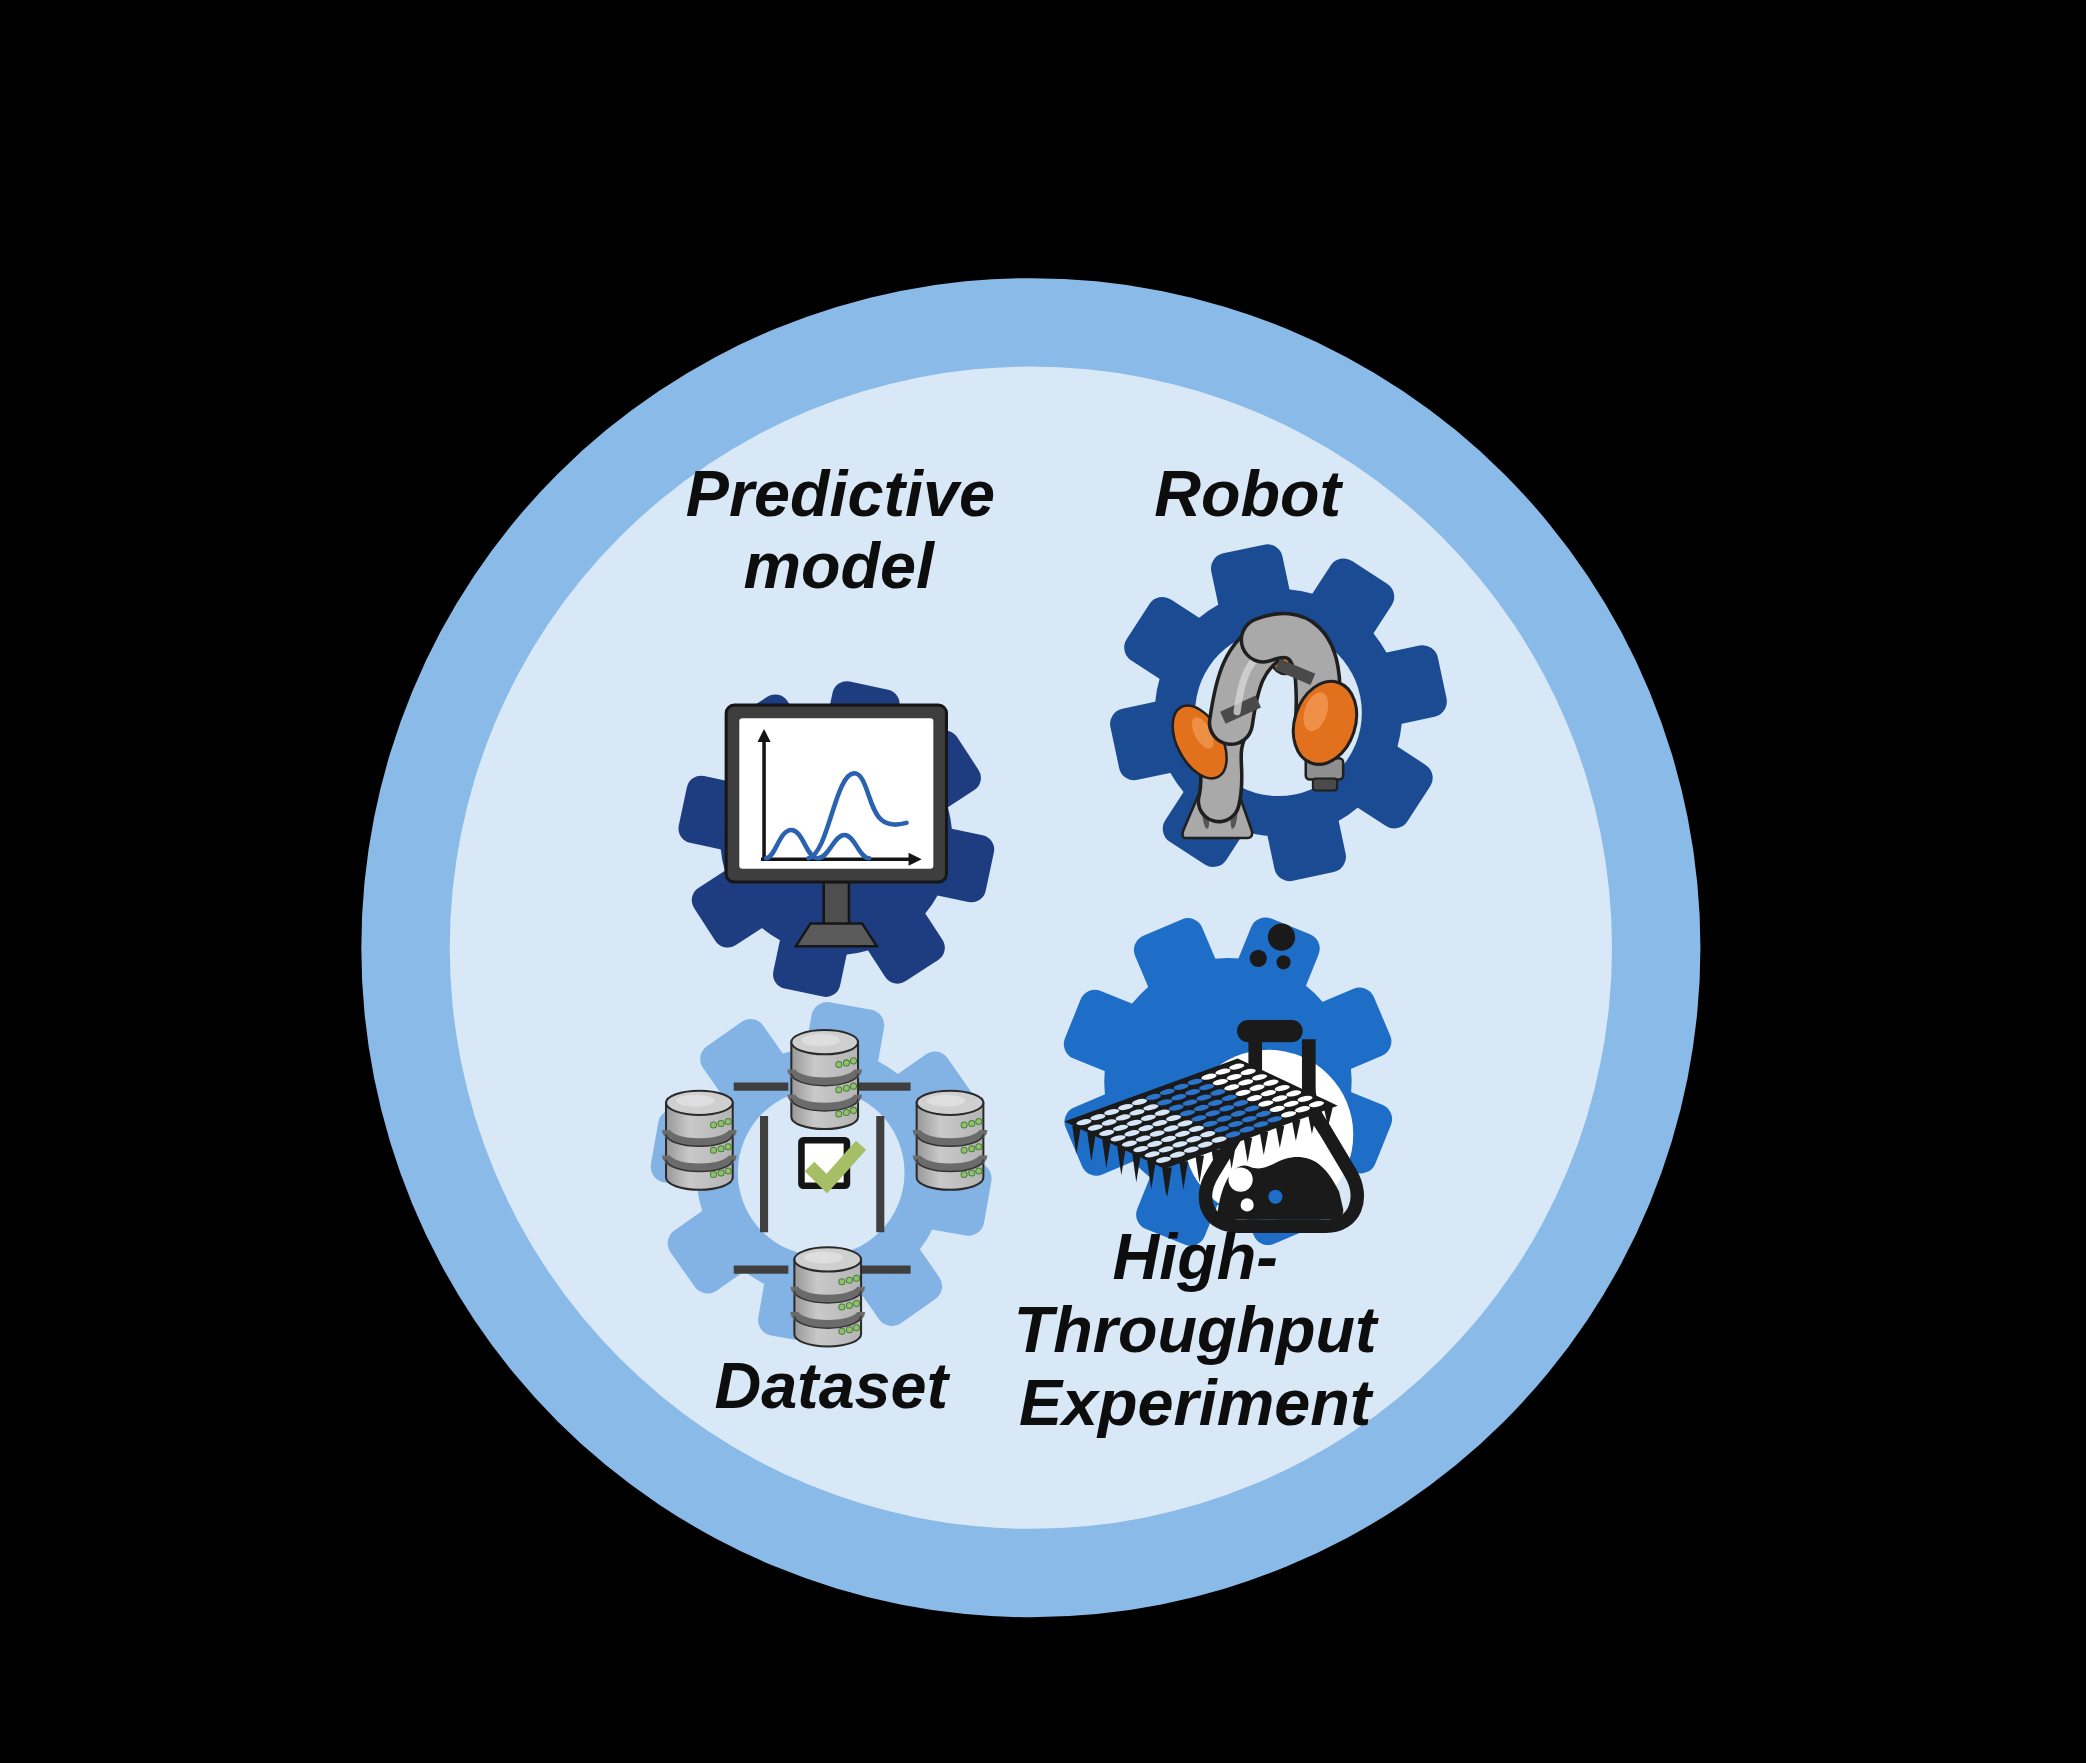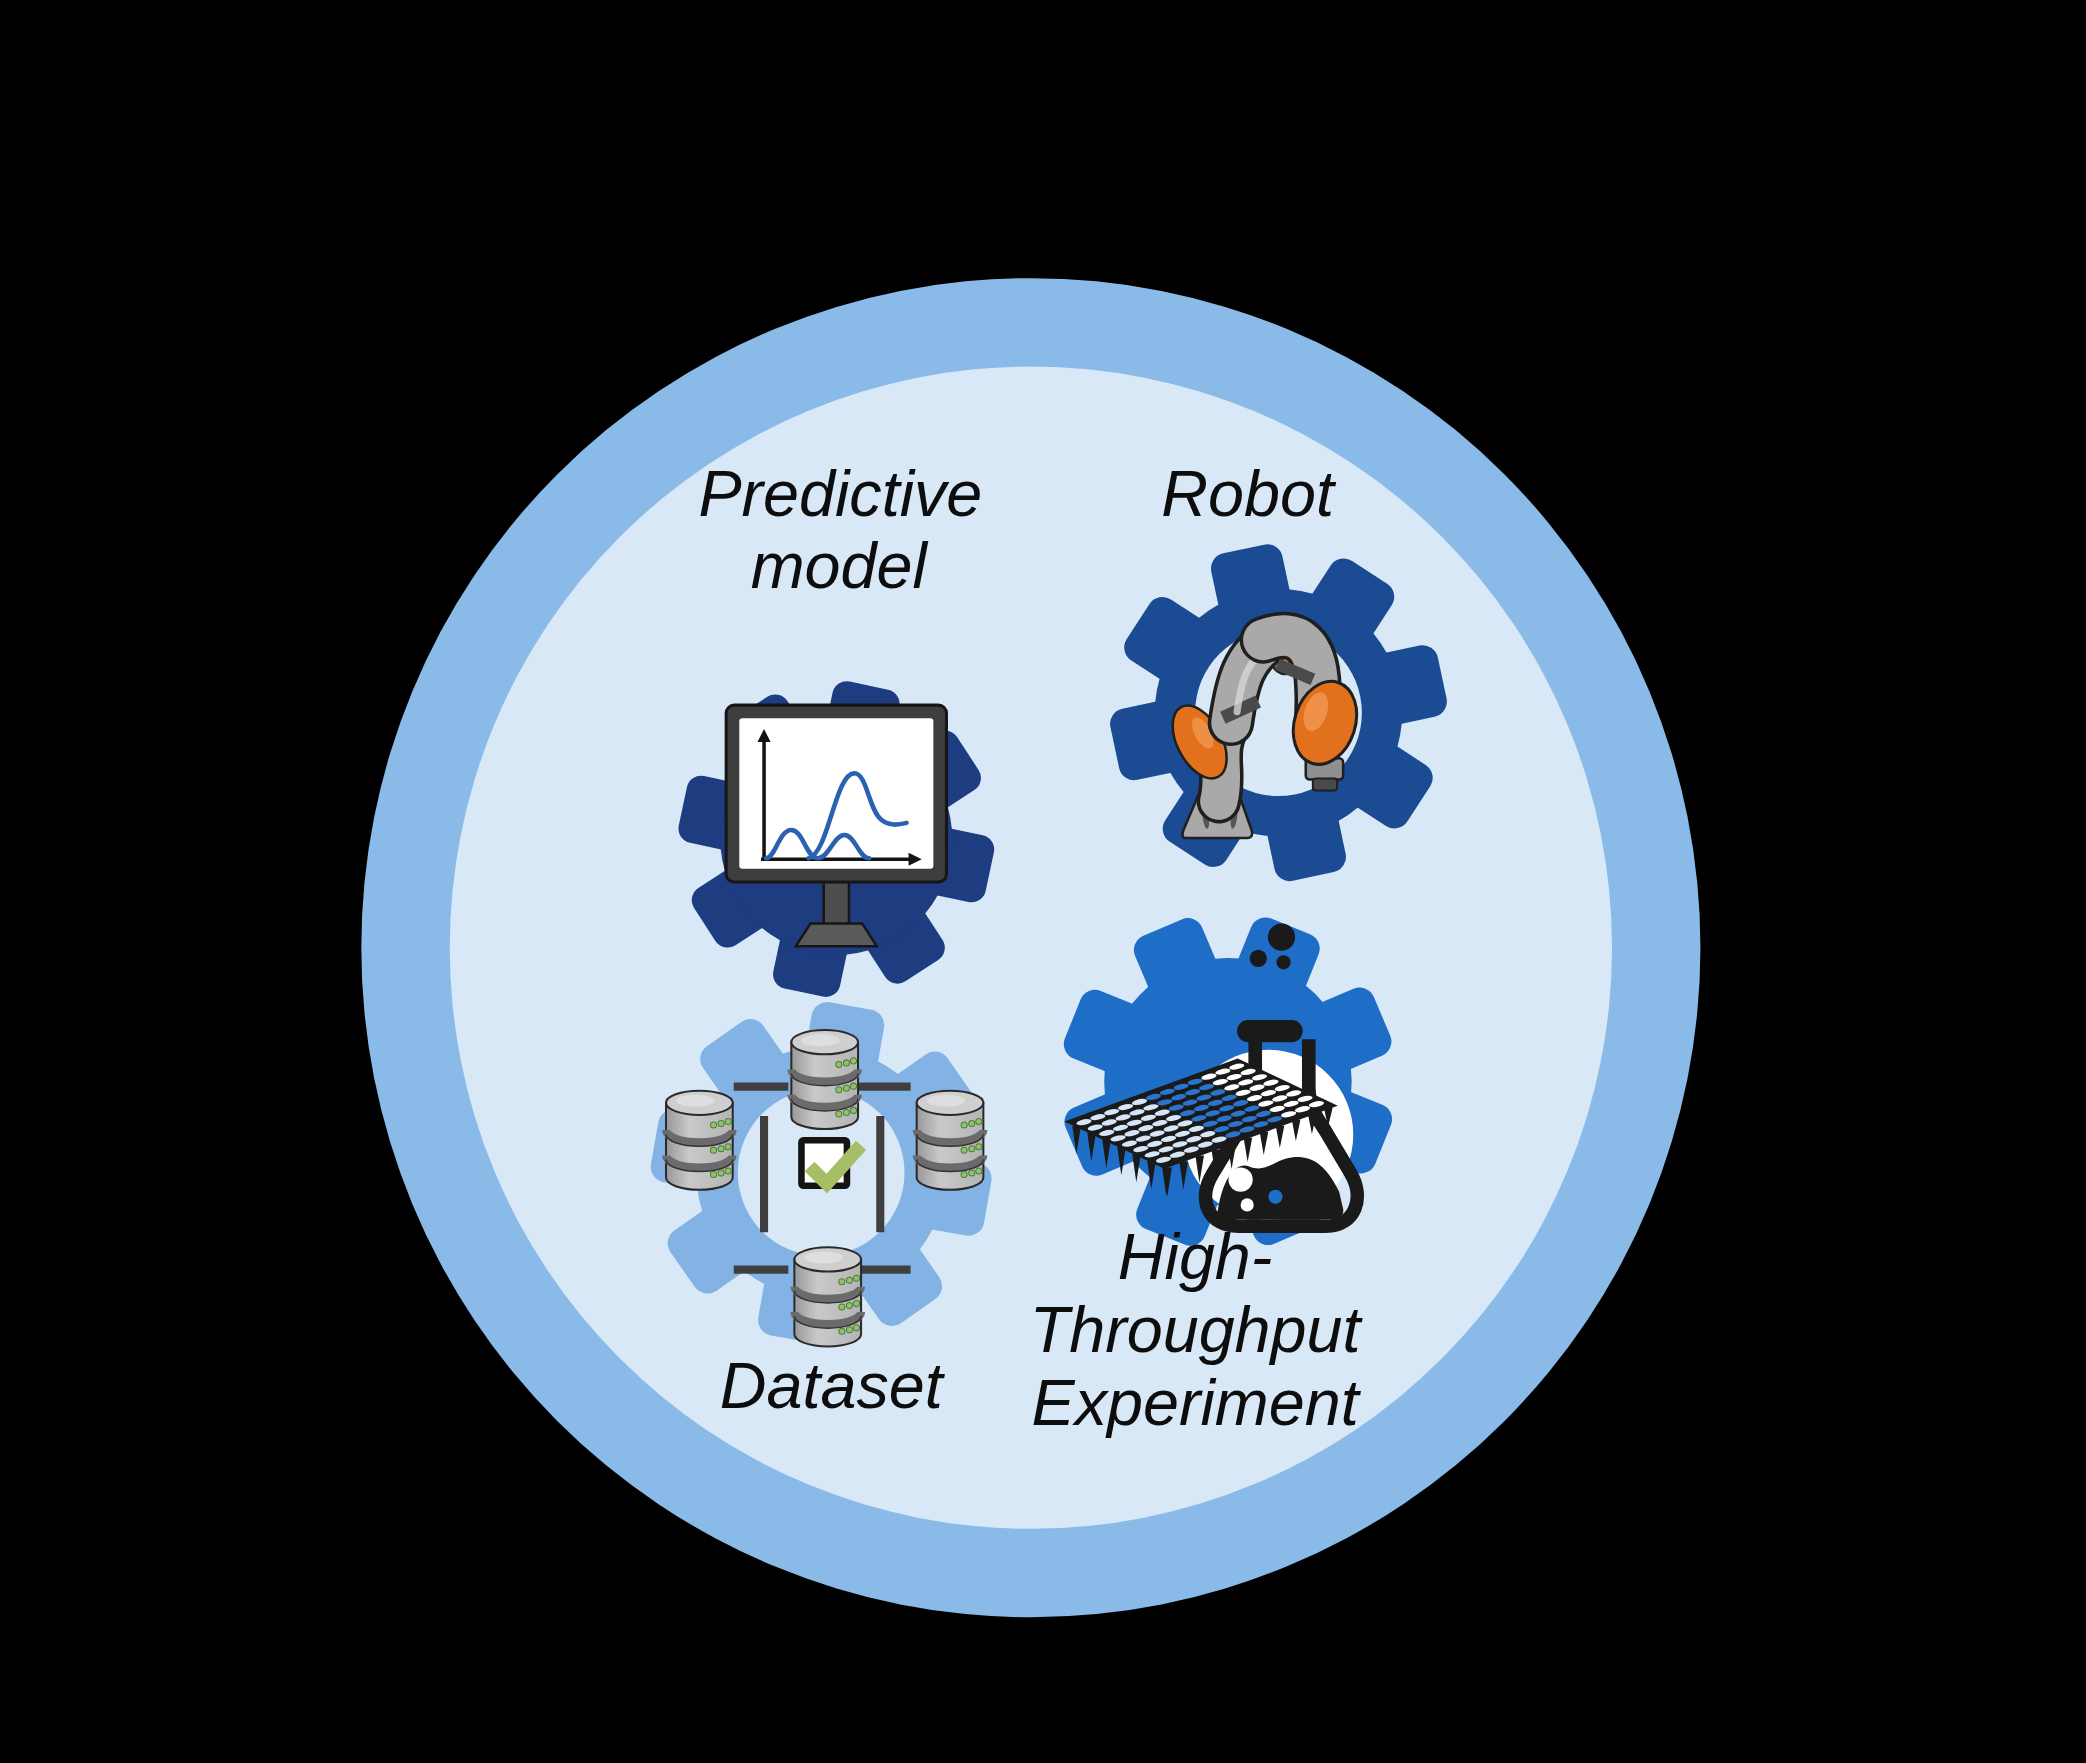--- a/index.html
+++ b/index.html
@@ -1,16 +1,16 @@
 <!DOCTYPE html>
 <html style="font-size:8px"><head>
 <meta charset="utf-8">
 <style>
   html,body{margin:0;padding:0;background:#000;}
-  .stage{width:1767px;height:1764px;position:relative;}
+  .stage{width:1767px;height:1764px;position:relative;font-weight:bold;}
   svg{display:block;}
   .label{font-family:"Liberation Sans",sans-serif;font-style:italic;font-size:128px;fill:#0d0d0d;text-anchor:middle;}
 </style>
 </head>
 <body>
 
 <div class="stage">
 <svg width="2087" height="1764" viewBox="0 0 4130 3490" xmlns="http://www.w3.org/2000/svg">
   <defs>
     <g id="gearShape">

